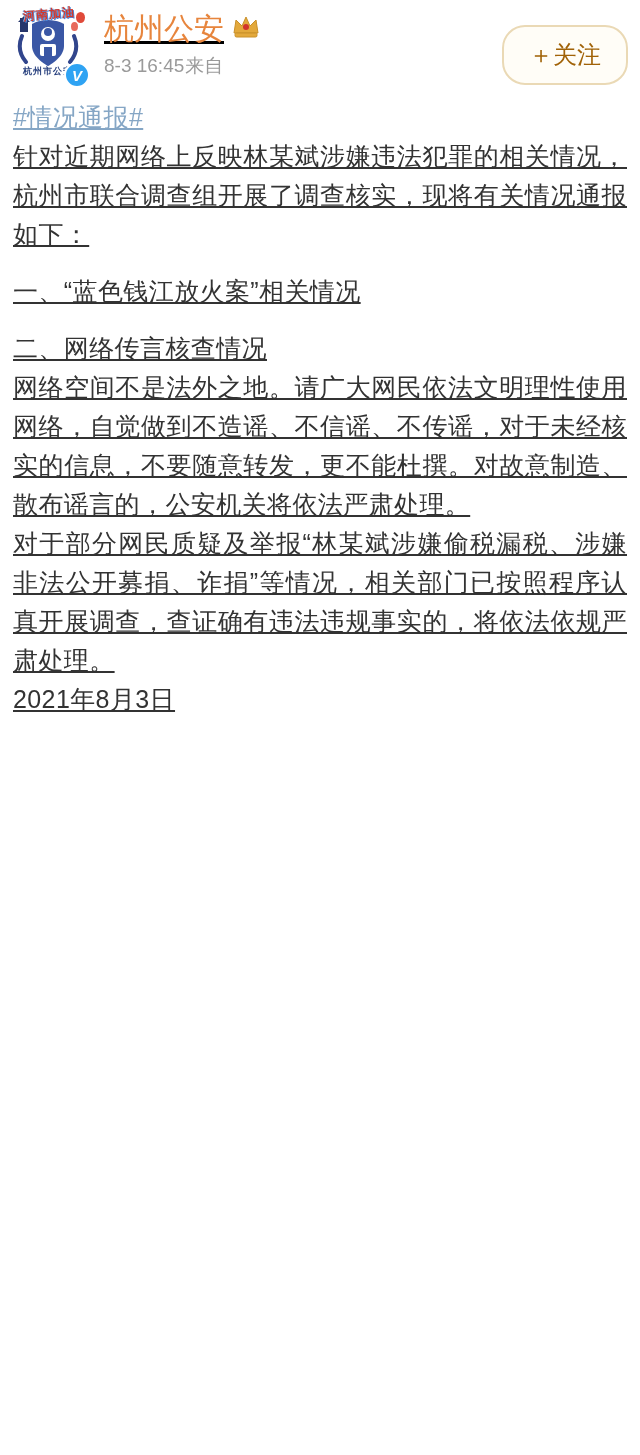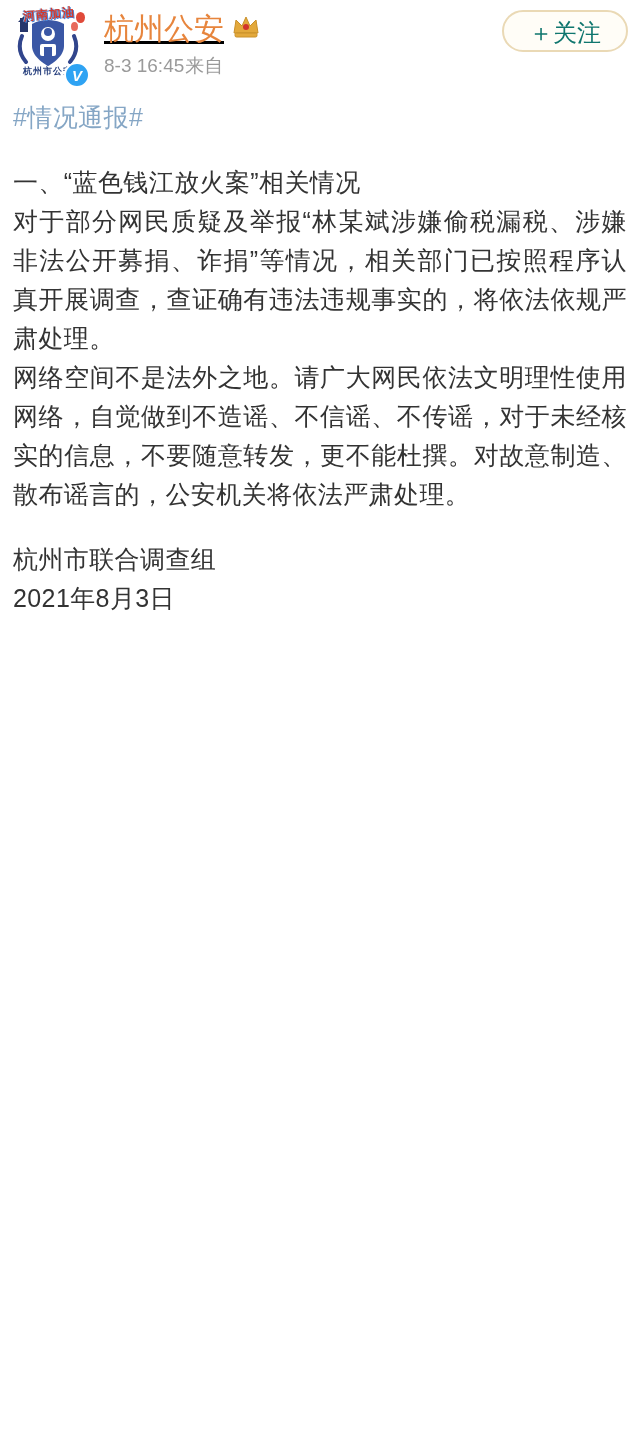--- a/index.html
+++ b/index.html
@@ -31,34 +31,34 @@
     background:#2fa3f3;border:2px solid #fff;box-sizing:border-box;z-index:3;
     display:flex;align-items:center;justify-content:center;
     color:#fff;font-size:15px;font-weight:bold;font-style:italic;
   }
   .hmeta{flex:1 1 auto;margin-left:16px;padding-top:6px;min-width:0;}
   .name-row{display:flex;align-items:flex-start;gap:8px;text-decoration:underline;}
   .username{font-size:30px;line-height:34px;color:#e7853d;cursor:pointer;}
   .crown{width:28px;height:24px;flex:0 0 auto;margin-top:2px;}
   .meta-row{margin-top:8px;font-size:19px;line-height:24px;color:#9a9a9a;display:flex;gap:1px;white-space:nowrap;}
   .follow{
-    flex:0 0 auto;margin-top:4px;margin-left:8px;
-    min-width:126px;height:42px;border-radius:23px;
-    border:2px solid #ead9b5;background:#fffdf7;color:#0f766e;
+    flex:0 0 auto;margin-top:19px;margin-left:8px;
+    min-width:126px;height:60px;border-radius:23px;
+    border:2px solid #ead9b5;background:#fffdf7;color:#a16207;
     font-size:24px;font-family:inherit;line-height:42px;padding:0 20px;
     cursor:pointer;
   }
 
   
   .content{padding:8px 13px 0 13px;}
   .content p{
     margin:0;font-size:25px;line-height:39px;letter-spacing:0.4px;
-    color:#333333;text-align:justify;word-break:break-all;
+    color:#333333;text-align:justify;word-break:break-all;text-decoration:underline;
   }
-  .content p.gap{margin-top:26px;}
+  .content p.gap{margin-top:18px;}
   .content p.link{color:#85a6c5;cursor:pointer;}
 </style>
 </head>
 <body>
 
 <div class="page">
 
   <div class="hdr">
 
     <div class="avatar">
@@ -100,20 +100,21 @@
       </div>
     </div>
 
     <button class="follow">
       <span>＋关注</span>
     </button>
   </div>
 
   <div class="content">
     <p class="link">#情况通报#</p>
+    <p>针对近期网络上反映林某斌涉嫌违法犯罪的相关情况，杭州市联合调查组开展了调查核实，现将有关情况通报如下：</p>
     <p class="gap">一、“蓝色钱江放火案”相关情况</p>
+    <p class="gap">二、网络传言核查情况</p>
+    <p>网络空间不是法外之地。请广大网民依法文明理性使用网络，自觉做到不造谣、不信谣、不传谣，对于未经核实的信息，不要随意转发，更不能杜撰。对故意制造、散布谣言的，公安机关将依法严肃处理。</p>
     <p>对于部分网民质疑及举报“林某斌涉嫌偷税漏税、涉嫌非法公开募捐、诈捐”等情况，相关部门已按照程序认真开展调查，查证确有违法违规事实的，将依法依规严肃处理。</p>
-    <p>网络空间不是法外之地。请广大网民依法文明理性使用网络，自觉做到不造谣、不信谣、不传谣，对于未经核实的信息，不要随意转发，更不能杜撰。对故意制造、散布谣言的，公安机关将依法严肃处理。</p>
-    <p class="gap">杭州市联合调查组</p>
     <p>2021年8月3日</p>
   </div>
 
 </div>
 
 </body></html>

